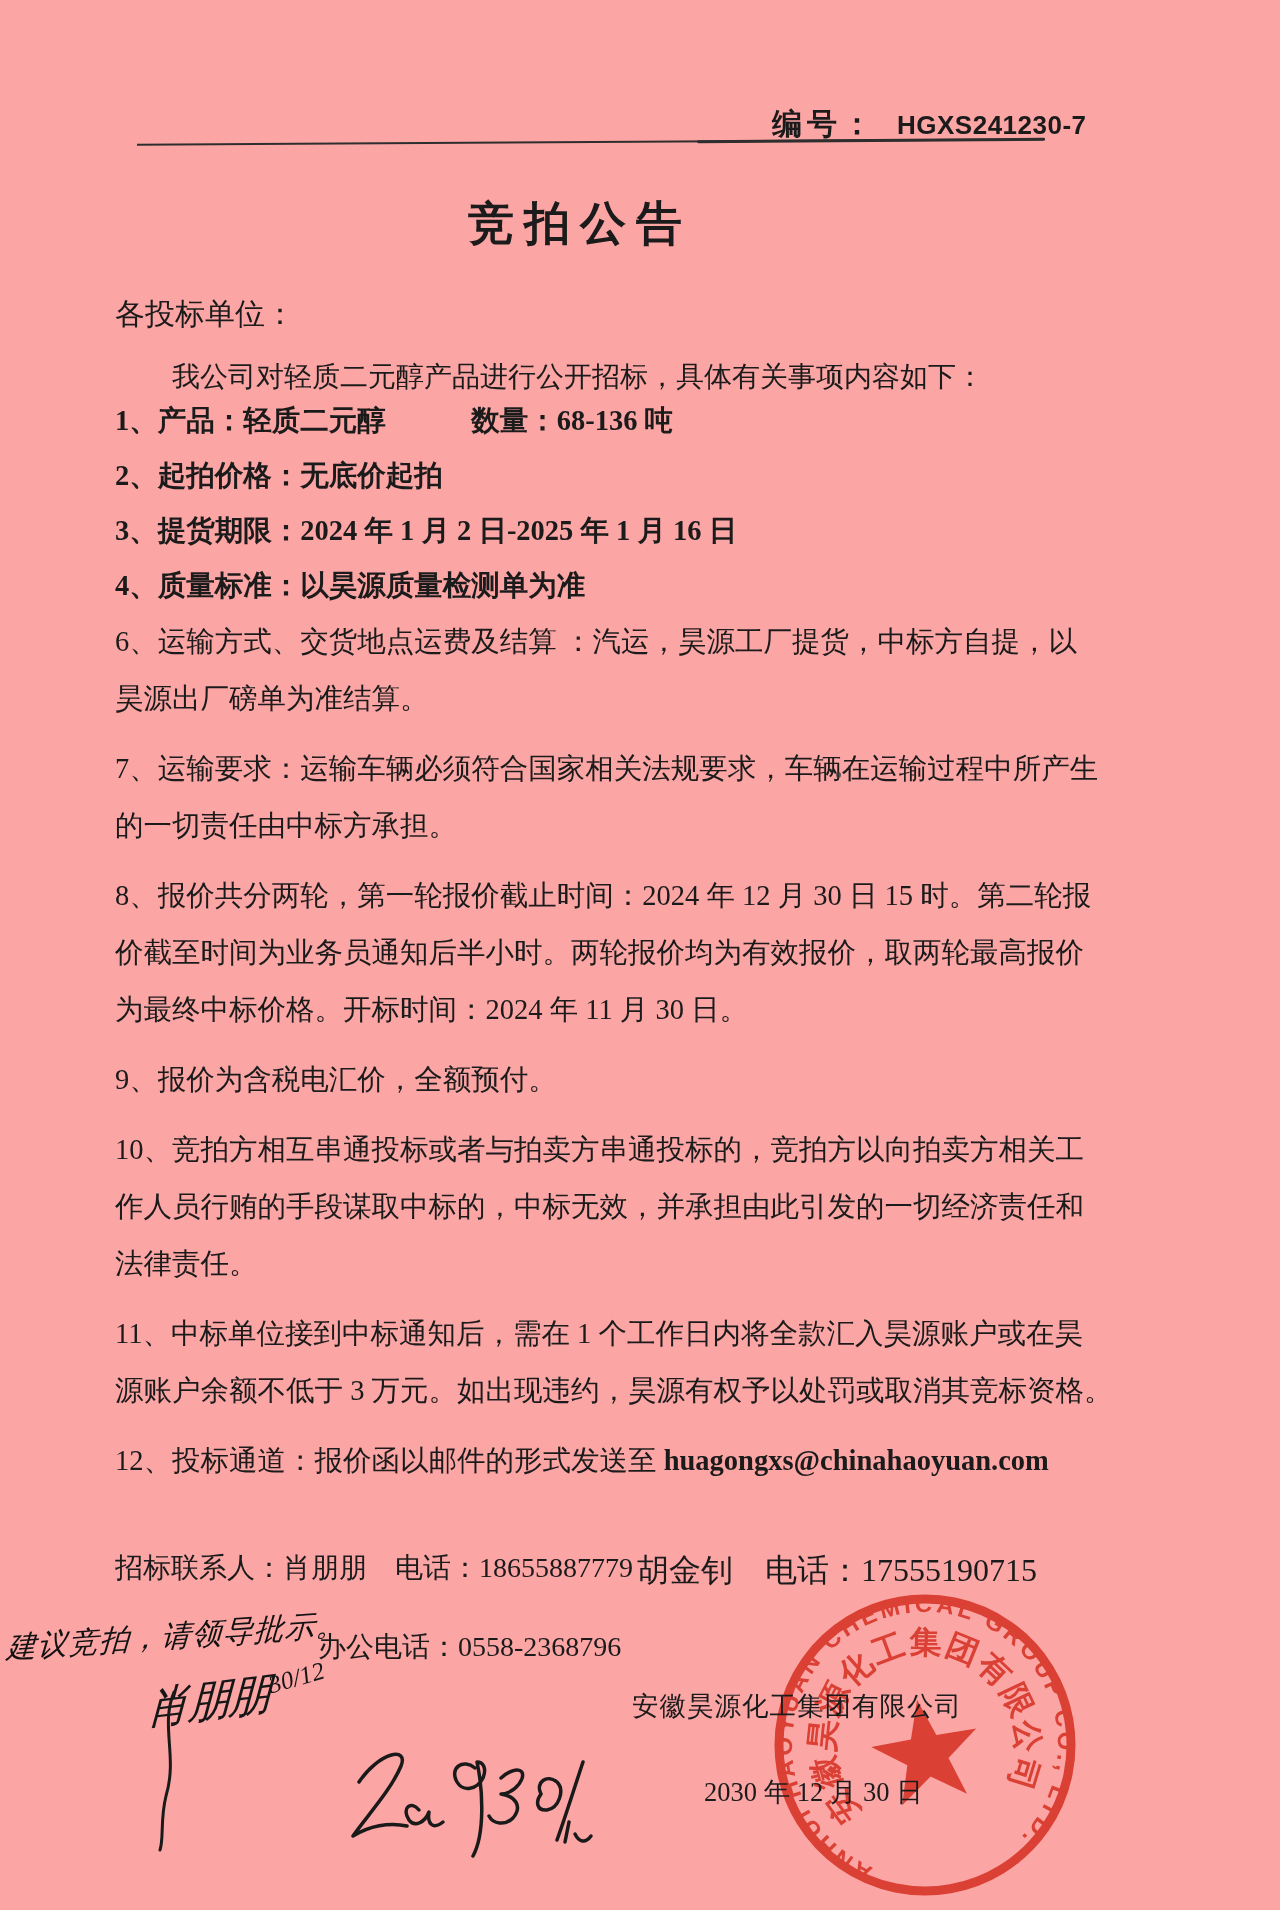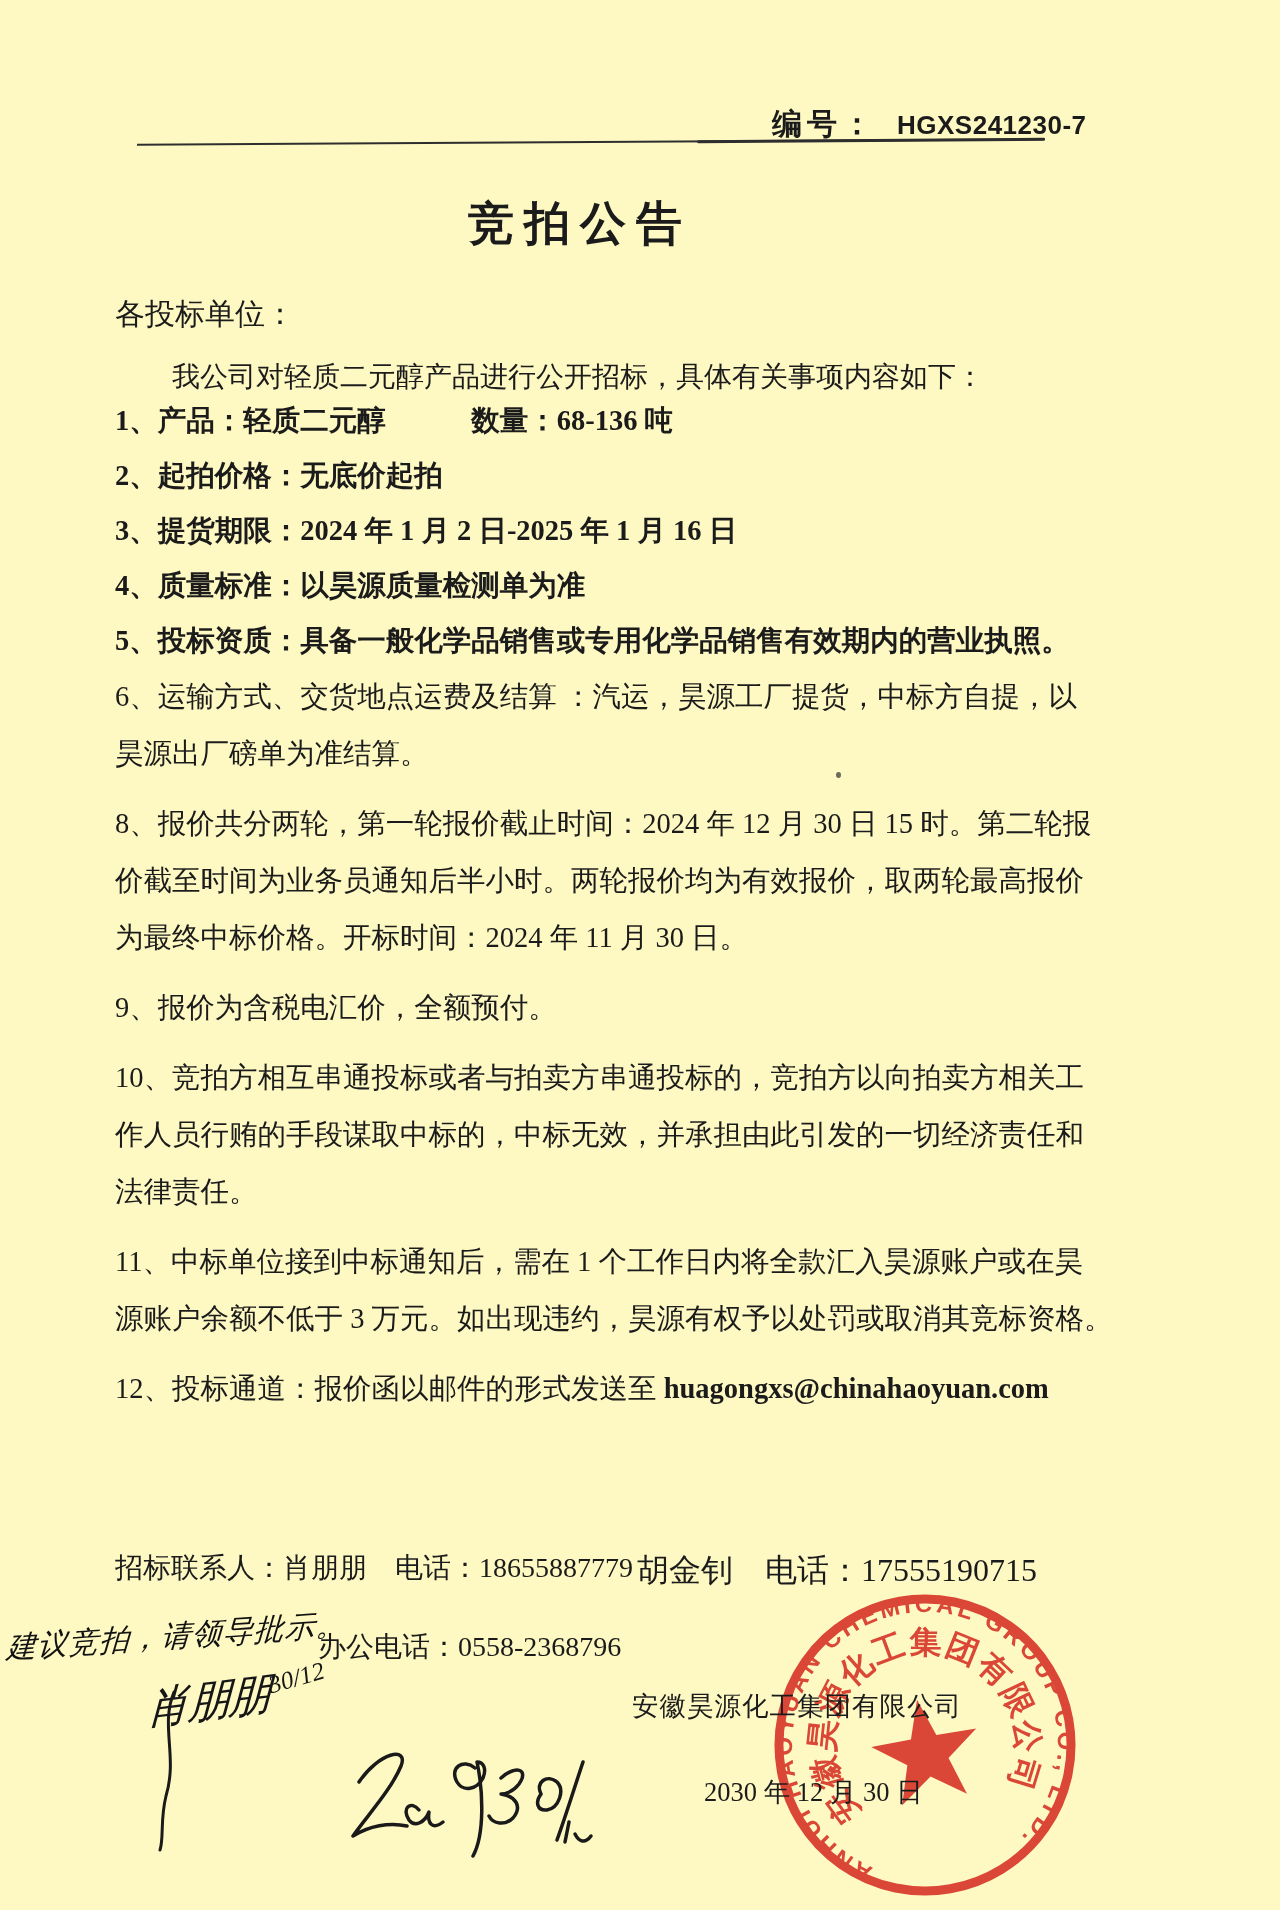--- a/index.html
+++ b/index.html
@@ -1,18 +1,18 @@
 <!DOCTYPE html>
 <html><head>
 <meta charset="utf-8">
 <style>
   html,body { margin:0; padding:0; background:#ffffff; }
   .page {
     position:relative; width:1280px; height:1910px;
-    background:#fef9c3; overflow:hidden;
+    background:#fca5a5; overflow:hidden;
     font-family:"Liberation Serif", serif; color:#1b1b1b;
   }
   
   .ref { position:absolute; top:86px; left:756px; white-space:pre; }
   .ref-label { font-size:30px; font-weight:bold; letter-spacing:5px; }
   .ref-value { font-family:"Liberation Sans", sans-serif; font-size:26px; font-weight:bold; margin-left:20px; letter-spacing:0.5px; }
   .rule { position:absolute; background:#2e2e2e; }
   .rule-long { left:137px; top:141px; width:908px; height:2px; transform:rotate(-0.35deg); }
   .rule-dark { left:697px; top:139px; width:348px; height:3px; transform:rotate(-0.4deg); border-radius:2px; }
 
@@ -73,26 +73,27 @@
       </div>
       <div class="doc-item single">
         <div class="doc-line">2、起拍价格：无底价起拍</div>
       </div>
       <div class="doc-item single">
         <div class="doc-line">3、提货期限：2024 年 1 月 2 日-2025 年 1 月 16 日</div>
       </div>
       <div class="doc-item single">
         <div class="doc-line">4、质量标准：以昊源质量检测单为准</div>
       </div>
-      <div class="doc-item single">
-        <div class="doc-line">5、投标资质：具备一般化学品销售或专用化学品销售有效期内的营业执照。</div>
-      </div>
       <div class="doc-item para">
         <div class="doc-line">6、运输方式、交货地点运费及结算 ：汽运，昊源工厂提货，中标方自提，以</div>
         <div class="doc-line">昊源出厂磅单为准结算。</div>
+      </div>
+      <div class="doc-item para" style="margin-top: 13px;">
+        <div class="doc-line">7、运输要求：运输车辆必须符合国家相关法规要求，车辆在运输过程中所产生</div>
+        <div class="doc-line">的一切责任由中标方承担。</div>
       </div>
       <div class="doc-item para" style="margin-top: 13px;">
         <div class="doc-line">8、报价共分两轮，第一轮报价截止时间：2024 年 12 月 30 日 15 时。第二轮报</div>
         <div class="doc-line">价截至时间为业务员通知后半小时。两轮报价均为有效报价，取两轮最高报价</div>
         <div class="doc-line">为最终中标价格。开标时间：2024 年 11 月 30 日。</div>
       </div>
       <div class="doc-item para" style="margin-top: 13px;">
         <div class="doc-line">9、报价为含税电汇价，全额预付。</div>
       </div>
       <div class="doc-item para" style="margin-top: 13px;">

